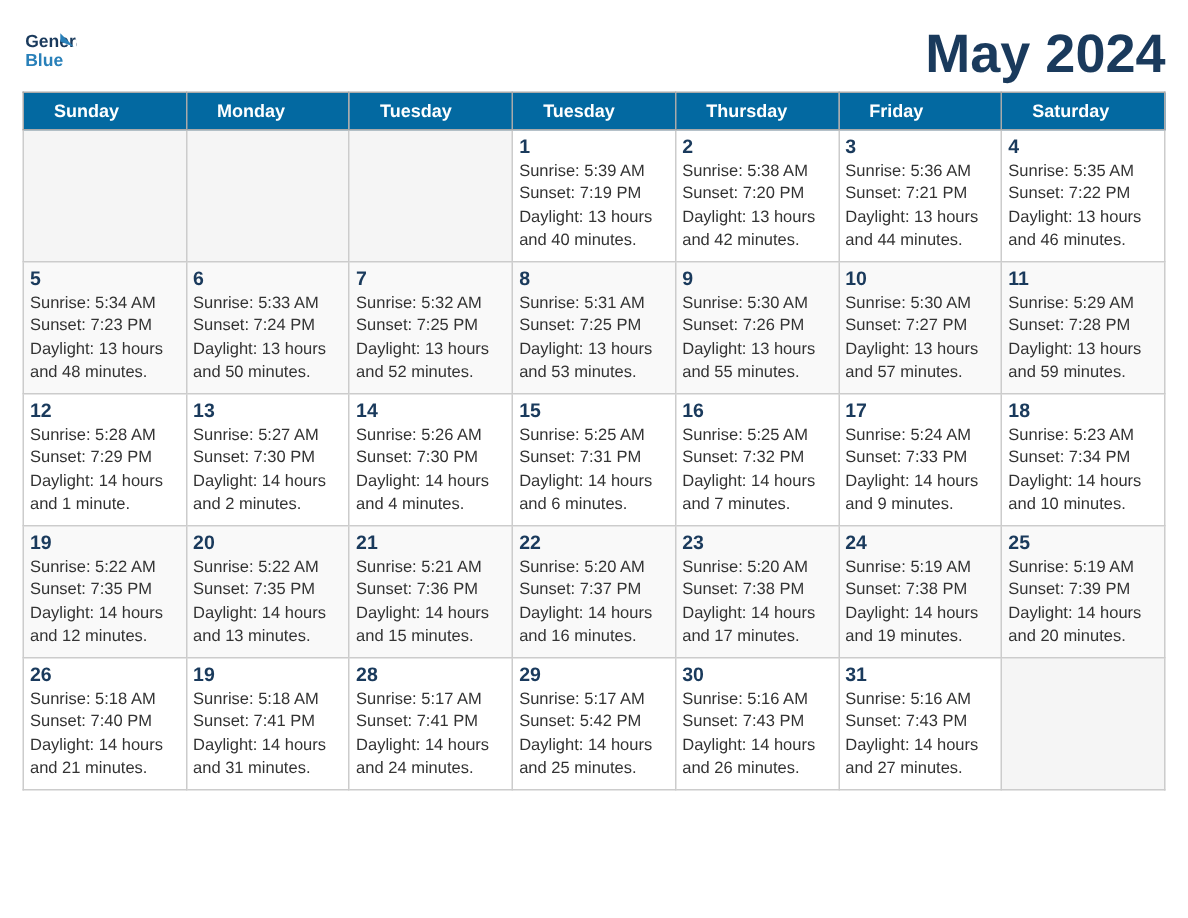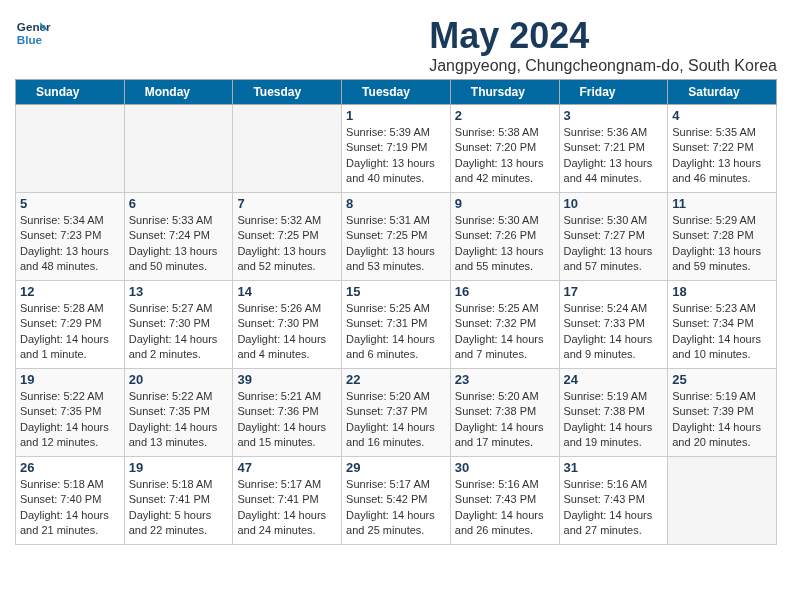--- a/index.html
+++ b/index.html
@@ -19,21 +19,21 @@
     .logo {
       display: flex;
       align-items: center;
       gap: 4px;
     }
     .logo-icon {
       width: 36px;
       height: 36px;
     }
     .title-block {
-      text-align: left;
+      text-align: right;
     }
     .month-title {
       font-size: 36px;
       font-weight: bold;
       color: #1a3a5c;
     }
     .location-title {
       font-size: 16px;
       color: #333;
       font-weight: normal;
@@ -86,21 +86,20 @@
 <div class="header">
   <div class="logo">
     <svg class="logo-icon" viewBox="0 0 40 40">
       <text x="2" y="18" font-size="13" font-weight="bold" fill="#1a3a5c">General</text>
       <text x="2" y="32" font-size="13" font-weight="bold" fill="#2980b9">Blue</text>
       <polygon points="28,8 38,18 28,14" fill="#2980b9"></polygon>
     </svg>
   </div>
   <div class="title-block">
     <div class="month-title">May 2024</div>
-    <div class="location-title">Jangpyeong, Chungcheongnam-do, South Korea</div>
   </div>
 </div>
 
 <table>
   <thead>
     <tr id="header-row">
     <th>Sunday</th>
         <th>Monday</th>
         <th>Tuesday</th>
         <th>Tuesday</th>
@@ -194,21 +193,21 @@
       <tr>
         <td>
           <span class="day-num">19</span>
           <div class="day-info"><span>Sunrise: 5:22 AM</span><br><span>Sunset: 7:35 PM</span><br><span>Daylight: 14 hours and 12 minutes.</span></div>
         </td>
         <td>
           <span class="day-num">20</span>
           <div class="day-info"><span>Sunrise: 5:22 AM</span><br><span>Sunset: 7:35 PM</span><br><span>Daylight: 14 hours and 13 minutes.</span></div>
         </td>
         <td>
-          <span class="day-num">39</span>
+          <span class="day-num">21</span>
           <div class="day-info"><span>Sunrise: 5:21 AM</span><br><span>Sunset: 7:36 PM</span><br><span>Daylight: 14 hours and 15 minutes.</span></div>
         </td>
         <td>
           <span class="day-num">22</span>
           <div class="day-info"><span>Sunrise: 5:20 AM</span><br><span>Sunset: 7:37 PM</span><br><span>Daylight: 14 hours and 16 minutes.</span></div>
         </td>
         <td>
           <span class="day-num">23</span>
           <div class="day-info"><span>Sunrise: 5:20 AM</span><br><span>Sunset: 7:38 PM</span><br><span>Daylight: 14 hours and 17 minutes.</span></div>
         </td>
@@ -221,24 +220,24 @@
           <div class="day-info"><span>Sunrise: 5:19 AM</span><br><span>Sunset: 7:39 PM</span><br><span>Daylight: 14 hours and 20 minutes.</span></div>
         </td>
       </tr>
       <tr>
         <td>
           <span class="day-num">26</span>
           <div class="day-info"><span>Sunrise: 5:18 AM</span><br><span>Sunset: 7:40 PM</span><br><span>Daylight: 14 hours and 21 minutes.</span></div>
         </td>
         <td>
           <span class="day-num">19</span>
-          <div class="day-info"><span>Sunrise: 5:18 AM</span><br><span>Sunset: 7:41 PM</span><br><span>Daylight: 5 hours and 22 minutes.</span></div>
-        </td>
-        <td>
-          <span class="day-num">47</span>
+          <div class="day-info"><span>Sunrise: 5:18 AM</span><br><span>Sunset: 7:41 PM</span><br><span>Daylight: 14 hours and 31 minutes.</span></div>
+        </td>
+        <td>
+          <span class="day-num">28</span>
           <div class="day-info"><span>Sunrise: 5:17 AM</span><br><span>Sunset: 7:41 PM</span><br><span>Daylight: 14 hours and 24 minutes.</span></div>
         </td>
         <td>
           <span class="day-num">29</span>
           <div class="day-info"><span>Sunrise: 5:17 AM</span><br><span>Sunset: 5:42 PM</span><br><span>Daylight: 14 hours and 25 minutes.</span></div>
         </td>
         <td>
           <span class="day-num">30</span>
           <div class="day-info"><span>Sunrise: 5:16 AM</span><br><span>Sunset: 7:43 PM</span><br><span>Daylight: 14 hours and 26 minutes.</span></div>
         </td>

